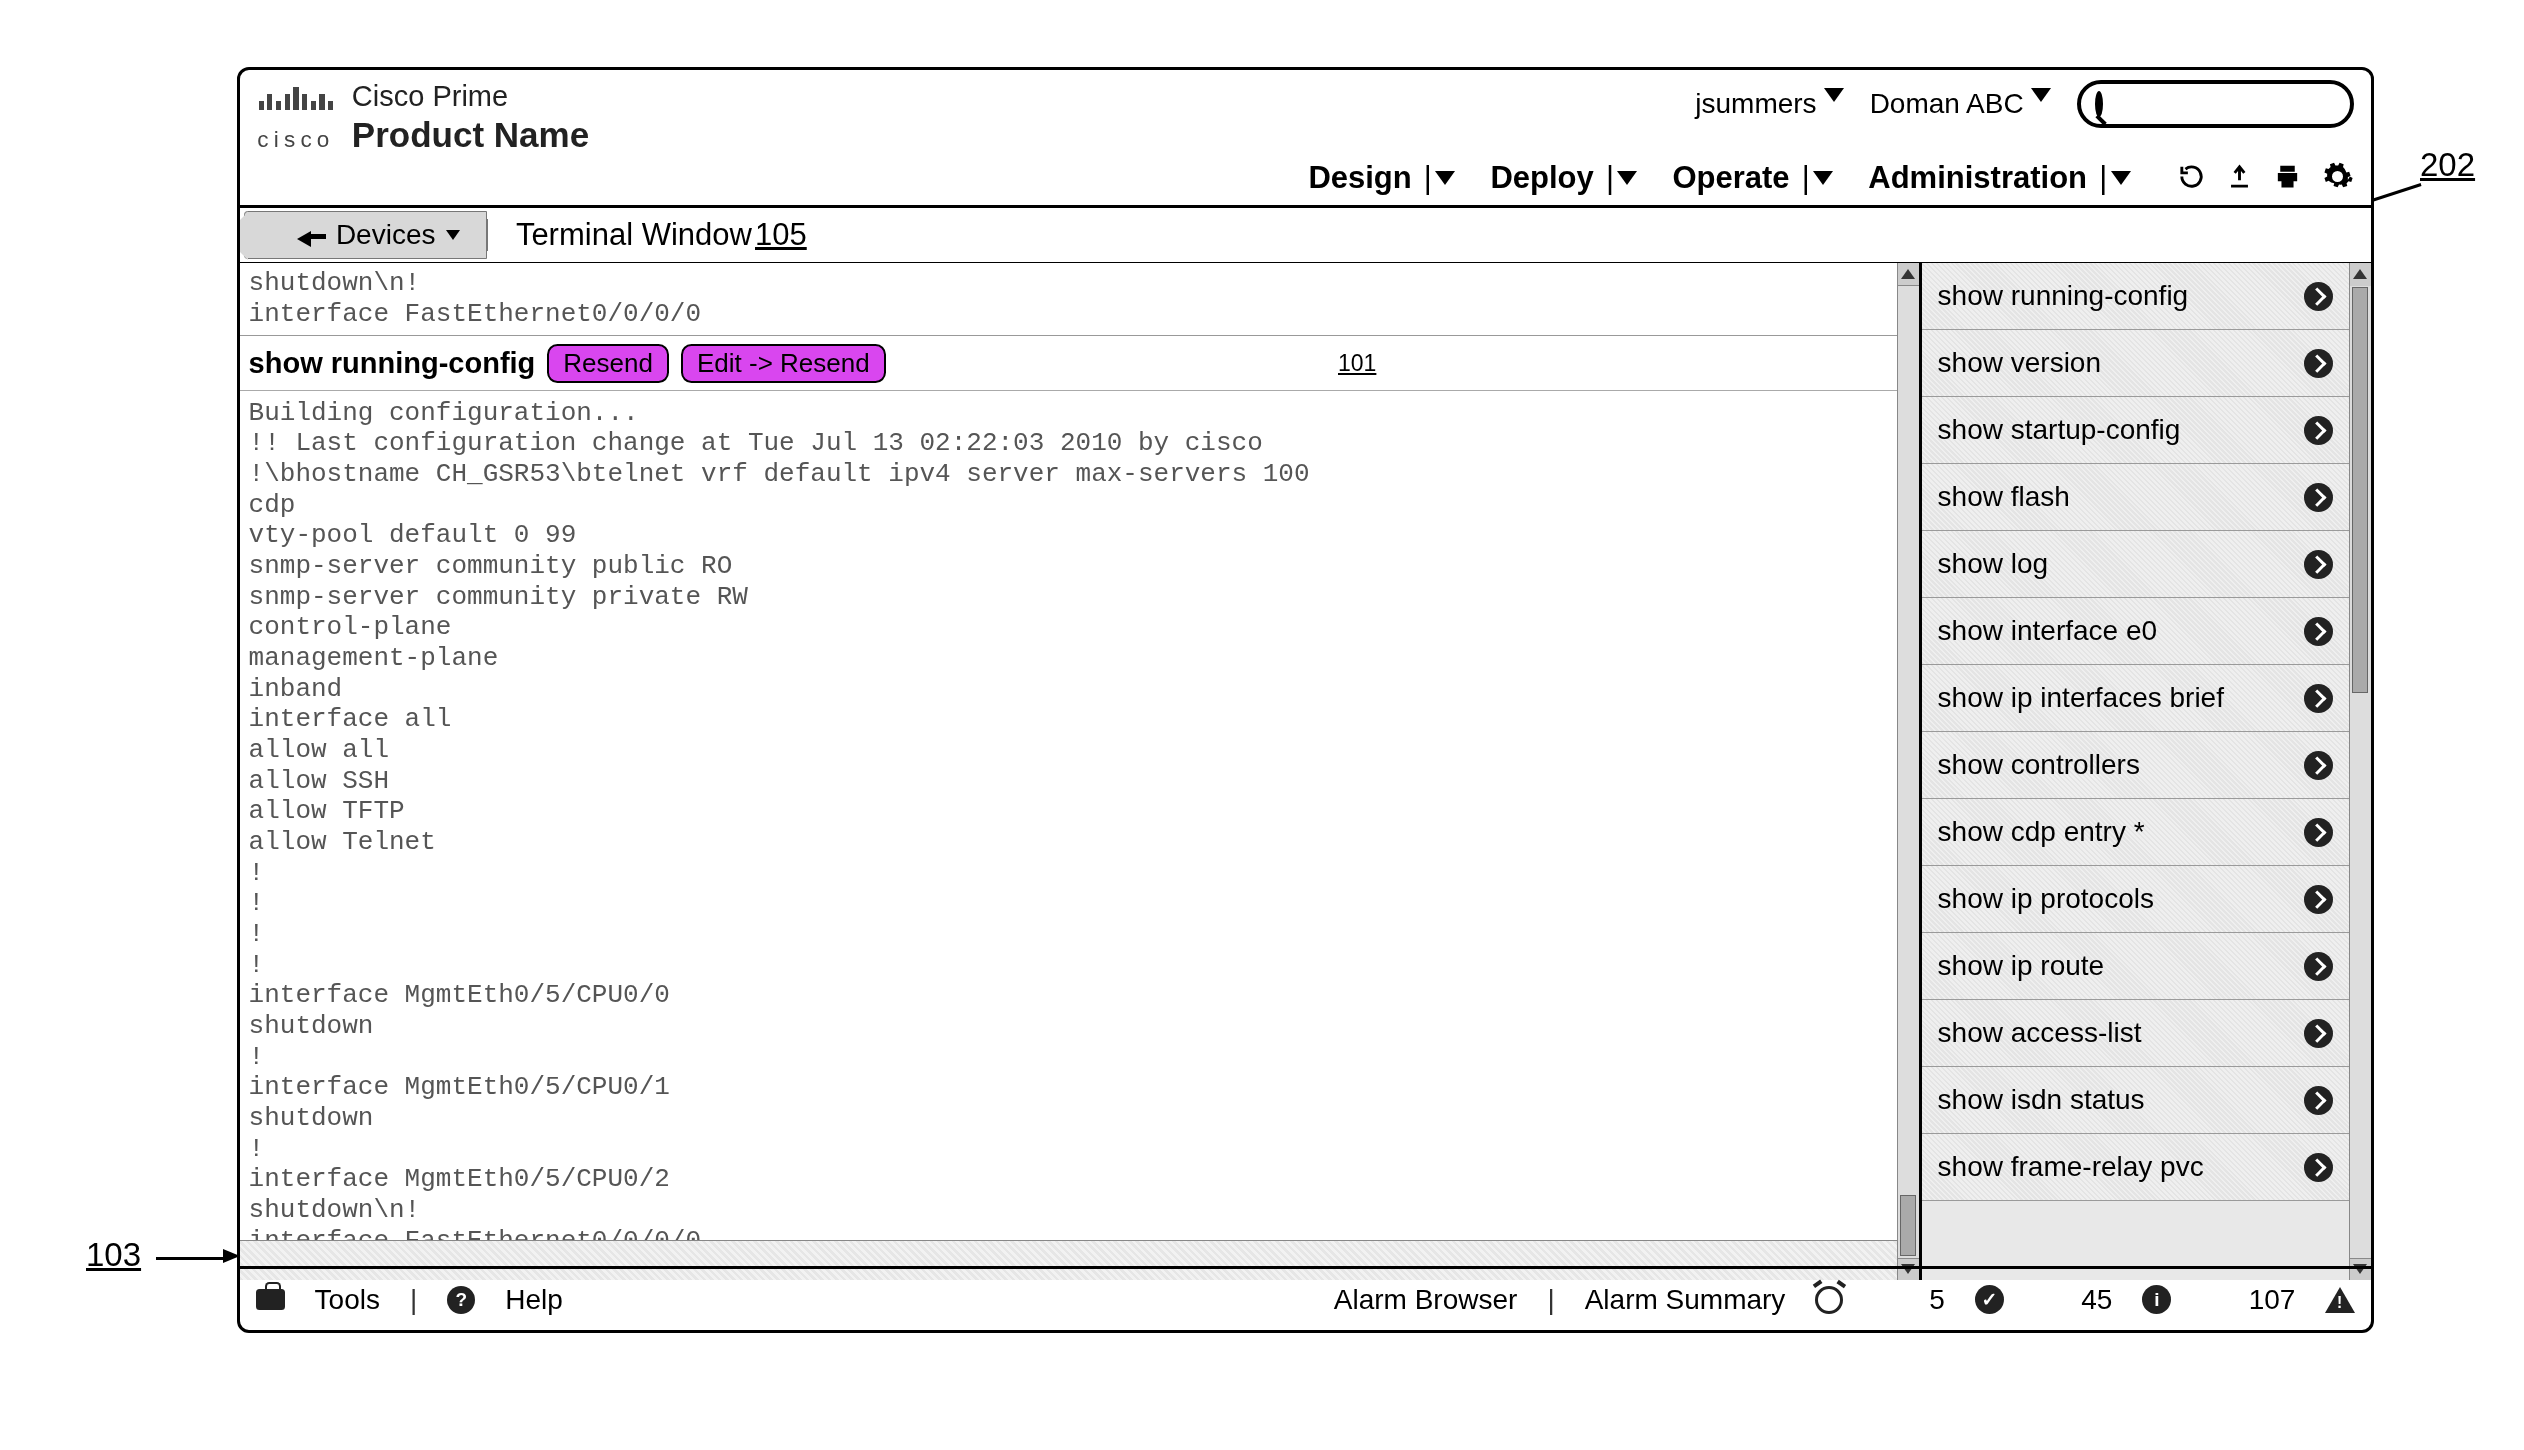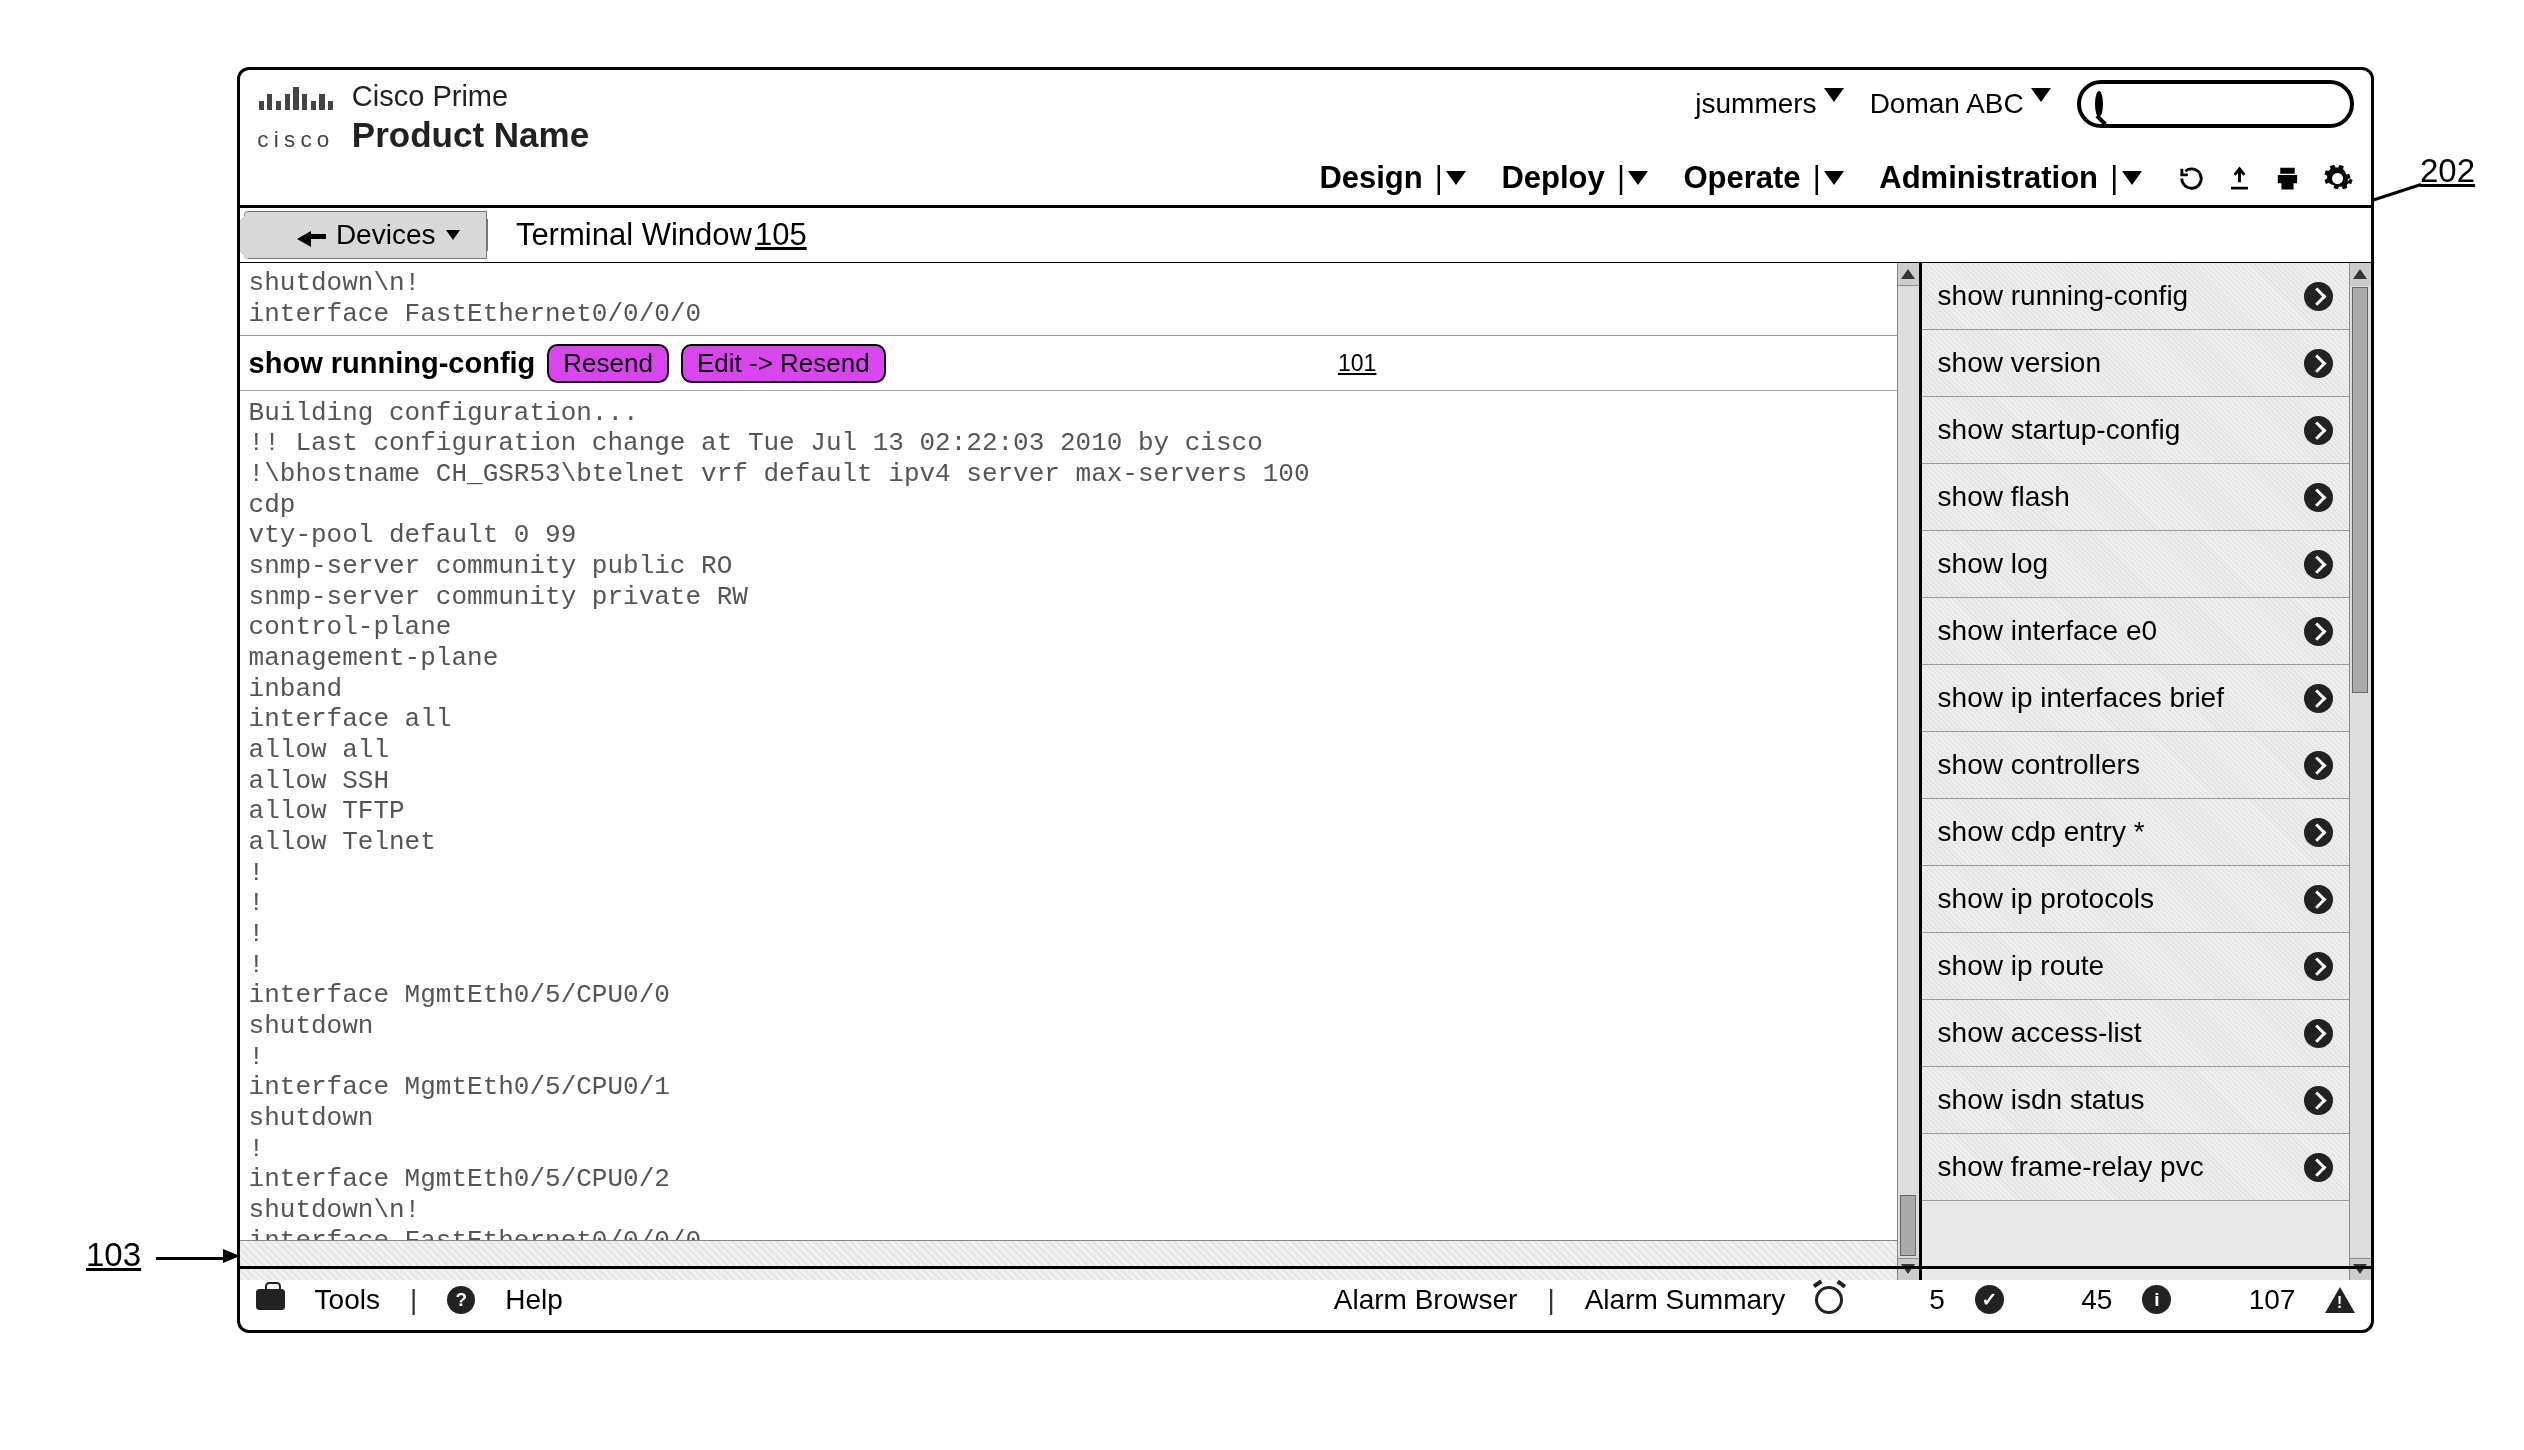--- a/index.html
+++ b/index.html
@@ -26,21 +26,21 @@
 
   .user-row{position:absolute;right:17.3px;top:10.4px;display:flex;align-items:center;gap:26px;font-size:28px;}
   .dd{display:flex;gap:7px;cursor:pointer;}
   .tri-down{width:0;height:0;border-left:10.4px solid transparent;border-right:10.4px solid transparent;border-top:14px solid #000;}
 
   .search-pill{display:flex;align-items:center;width:277px;height:48px;border:4.3px solid #000;border-radius:24px;padding:0 14px;gap:8.6px;}
   .search-icon{width:26px;height:26px;border:4.3px solid #000;border-radius:50%;position:relative;}
   .search-icon::after{content:"";position:absolute;right:-8.6px;bottom:-8.6px;width:12px;height:4.3px;background:#000;transform:rotate(45deg);}
   .search-pill input{flex:1;border:none;outline:none;font-size:22.5px;background:transparent;}
 
-  .menu-row{position:absolute;left:0;bottom:8.6px;width:100%;display:flex;align-items:center;}
+  .menu-row{position:absolute;left:0;bottom:8.6px;width:100%;display:flex;align-items:flex-start;gap:11px;}
   .menu-spacer{flex:1;}
   .menu-items{display:flex;gap:35px;font-size:31px;font-weight:bold;margin-right:35px;}
   .menu-item{display:flex;align-items:center;gap:3.5px;cursor:pointer;}
   .menu-item .bar{font-weight:normal;}
   .toolbar-icons{display:flex;gap:19px;align-items:center;margin-right:17.3px;}
   .icon-btn{cursor:pointer;}
   svg{display:block;}
 
   
   .crumb-row{height:55px;display:flex;align-items:center;border-bottom:1.7px solid #000;position:relative;}
@@ -95,21 +95,21 @@
   .alarm-clock{width:28px;height:28px;border:3.5px solid #222;border-radius:50%;position:relative;}
   .alarm-clock::before,.alarm-clock::after{content:"";position:absolute;width:8.6px;height:3.5px;background:#222;top:-7px;}
   .alarm-clock::before{left:-5.2px;transform:rotate(-35deg);}
   .alarm-clock::after{right:-5.2px;transform:rotate(35deg);}
 </style>
 </head>
 <body>
 
 <div class="page">
 
-  <span class="callout" style="left:2420px;top:152px;">202</span>
+  <span class="callout" style="left:2420px;top:146px;">202</span>
   <div class="callout-line" style="left:2265px;top:183px;width:156px;height:2.6px;transform:rotate(-18deg);transform-origin:right center;"></div>
   <div class="arrow-head" style="left:2113px;top:216px;border-top:7.8px solid transparent;border-bottom:7.8px solid transparent;border-right:17.3px solid #000;transform:rotate(-18deg);"></div>
 
   <span class="callout" style="left:86px;top:1236px;">103</span>
   <div class="callout-line" style="left:156px;top:1257px;width:69px;height:2.6px;"></div>
   <div class="arrow-head" style="left:223px;top:1249px;border-top:7.8px solid transparent;border-bottom:7.8px solid transparent;border-left:17.3px solid #000;"></div>
 
   <div class="app">
 
     <div class="hdr">

